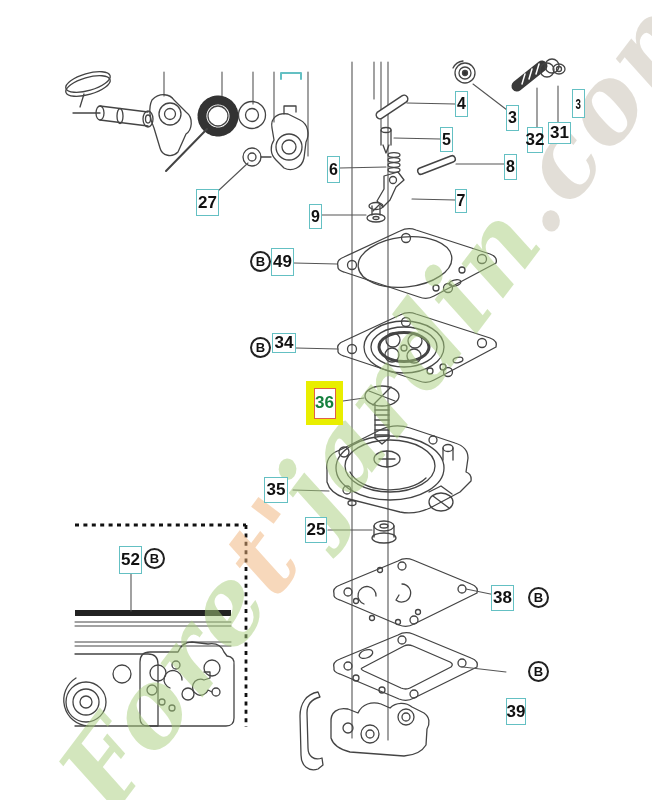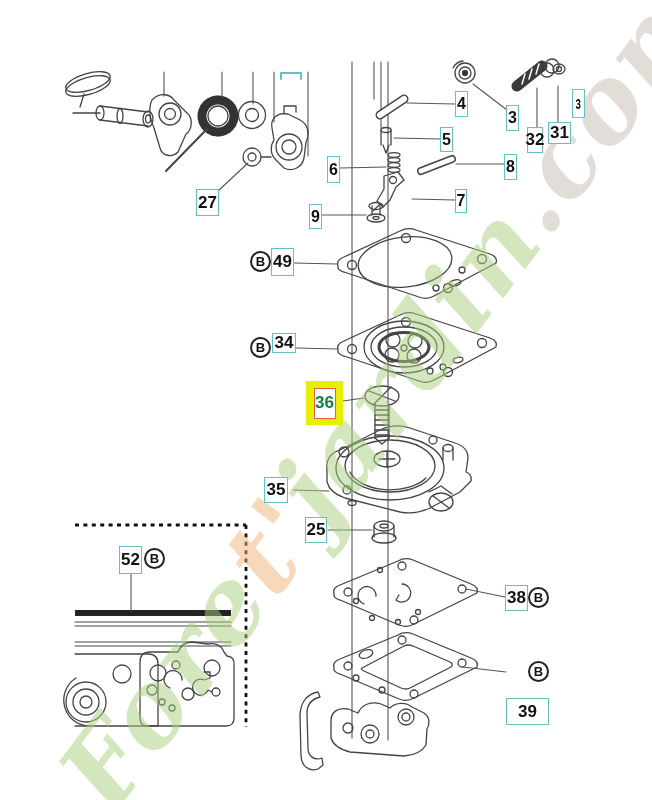--- a/index.html
+++ b/index.html
@@ -300,24 +300,24 @@
     </div>
   <div class="callout" style="left:272px;top:333px;width:24px;height:20px">
       <span>34</span>
     </div>
   <div class="callout" style="left:264px;top:477px;width:24px;height:26px">
       <span>35</span>
     </div>
   <div class="callout" style="left:305px;top:517px;width:22px;height:26px">
       <span>25</span>
     </div>
-  <div class="callout" style="left:505px;top:585px;width:23px;height:26px">
+  <div class="callout" style="left:491px;top:585px;width:23px;height:26px">
       <span>38</span>
     </div>
-  <div class="callout" style="left:506px;top:698px;width:43px;height:27px">
+  <div class="callout" style="left:506px;top:698px;width:20px;height:27px">
       <span>39</span>
     </div>
   <div class="callout" style="left:119px;top:546px;width:23px;height:28px">
       <span>52</span>
     </div>
   <div class="callout clip3" style="left:572px;top:89px;width:13px;height:29px;font-size:15px;overflow:hidden">
       <span>3</span>
     </div>
 
   <div class="hl-wrap" style="left:306px;top:381px;width:37px;height:44px">

